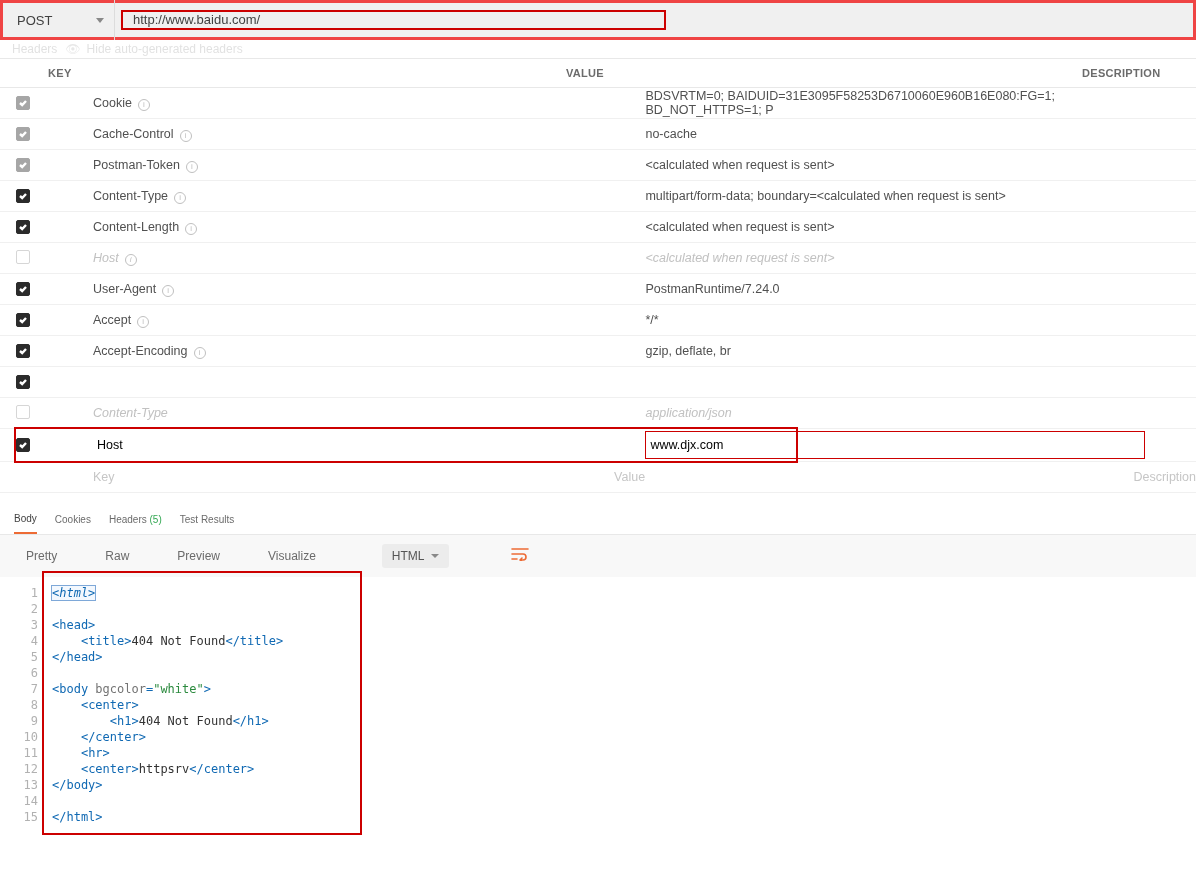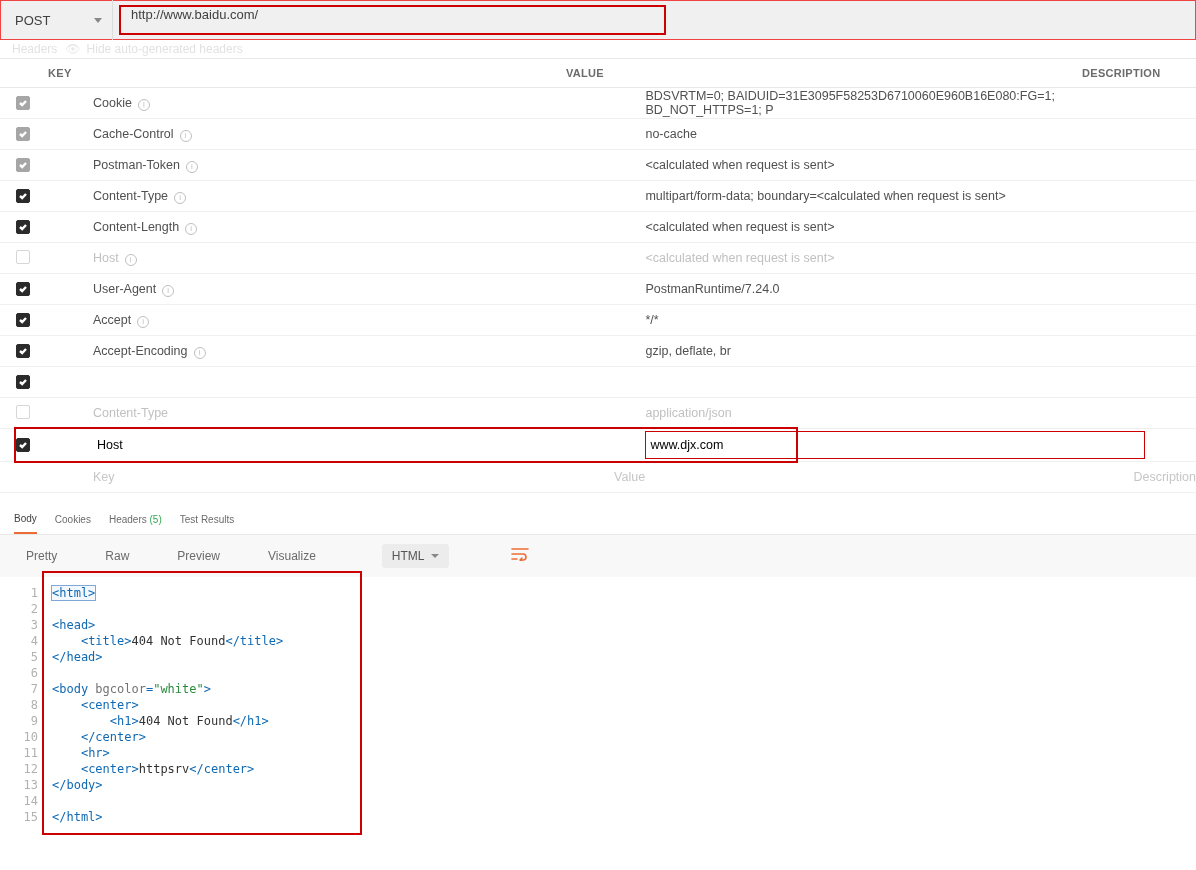--- a/index.html
+++ b/index.html
@@ -1,30 +1,30 @@
 <!DOCTYPE html>
 <html><head>
 <meta charset="utf-8">
 <style>
 * { box-sizing: border-box; margin: 0; padding: 0; }
 body { font-family: -apple-system, BlinkMacSystemFont, "Segoe UI", Helvetica, Arial, sans-serif; font-size: 12px; color: #282828; background: #fff; width: 1196px; }
-.topbar { display: flex; align-items: center; background: #f0f0f0; height: 40px; border: 1px solid #ef4444; }
+.topbar { display: flex; align-items: center; background: #f0f0f0; height: 40px; border: 3px solid #ef4444; }
 .method-select { display: flex; align-items: center; justify-content: space-between; width: 112px; padding: 0 10px 0 14px; height: 40px; color: #404040; font-size: 13px; border-right: 1px solid #dcdcdc; cursor: pointer; }
 .method-select .chev { width: 0; height: 0; border-left: 4px solid transparent; border-right: 4px solid transparent; border-top: 5px solid #888; }
-.url-input { flex: 1; height: 30px; margin: 0 6px; padding: 0 10px; font-size: 13px; color: #404040; border: 2px solid #cc0000; background: #f0f0f0; }
+.url-input { flex: 1; height: 20px; margin: 0 6px; padding: 0 10px; font-size: 13px; color: #404040; border: 2px solid #cc0000; background: #f0f0f0; }
 .url-highlight { width: 200px; }
 .headers-sub { display: flex; align-items: center; padding: 2px 12px; color: #aaa; font-size: 12px; }
 .headers-sub .eye { color: #bbb; margin-right: 6px; }
 .table-head { display: flex; border-top: 1px solid #e8e8e8; border-bottom: 1px solid #e8e8e8; height: 30px; align-items: center; color: #6b6b6b; font-size: 11px; font-weight: 600; letter-spacing: 0.3px; }
 .col-chk { width: 42px; flex-shrink: 0; }
 .col-key { width: 520px; padding-left: 6px; }
 .col-val { width: 514px; padding-left: 4px; }
 .col-desc { flex: 1; padding-left: 6px; }
 .row { display: flex; align-items: center; height: 31px; border-bottom: 1px solid #f0f0f0; font-size: 12.5px; color: #505050; gap: 45px; }
-.row.disabled .col-key, .row.disabled .col-val { color: #c1c1c1; }
+.row.disabled .col-key, .row.disabled .col-val { color: #c1c1c1; font-style: italic; }
 .row.editable { height: 33px; }
 .row.editable .col-key input, .row.editable .col-val input { border: none; height: 28px; padding: 0 4px; font-size: 12.5px; width: 100%; background: #fff; }
 .row.editable .col-val input { border: 1px solid #cc0000; margin-right: 260px; height: 28px; }
 .chk { width: 14px; height: 14px; margin-left: 16px; border: 1.5px solid #aaa; border-radius: 2px; display: inline-flex; align-items: center; justify-content: center; background: #fff; }
 .chk.checked { border-color: #555; }
 .chk.checked.dark { background: #2b2b2b; border-color: #2b2b2b; }
 .chk.checked.grey { background: #a6a6a6; border-color: #a6a6a6; }
 .chk.empty { border-color: #d6d6d6; }
 .chk svg path { stroke: #fff; stroke-width: 2.4; fill: none; }
 .info-i { display: inline-block; width: 12px; height: 12px; border: 1px solid #c0c0c0; border-radius: 50%; color: #c0c0c0; font-size: 8px; line-height: 10px; text-align: center; margin-left: 6px; }
@@ -42,21 +42,21 @@
 .wrap-icon { color: #ed6b35; font-size: 16px; padding: 4px 8px; cursor: pointer; }
 .code-area { position: relative; margin: 4px 14px 10px 20px; padding: 4px 0 10px 0; }
 .code-border { position: absolute; border: 2px solid #cc0000; left: 22px; top: -10px; width: 320px; height: 264px; pointer-events: none; }
 .code-line { display: flex; font-family: Menlo, Consolas, monospace; font-size: 12px; line-height: 16px; }
 .ln { width: 32px; text-align: right; color: #b1b1b1; padding-right: 14px; user-select: none; }
 .code { white-space: pre; }
 .tag { color: #1069b3; }
 .attr { color: #737373; }
 .val { color: #2b8a3e; }
 .txt { color: #333; }
-.sel-box { outline: 1px solid #7ea8d8; background: rgba(100,160,240,0.08); }
+.sel-box { outline: 1px solid #7ea8d8; background: rgba(100,160,240,0.08); font-style: italic; }
 .rel { position: relative; }
 </style>
 </head>
 <body>
 
 <div class="topbar">
   <div class="method-select">
     <span>POST</span>
     <span class="chev"></span>
   </div>

